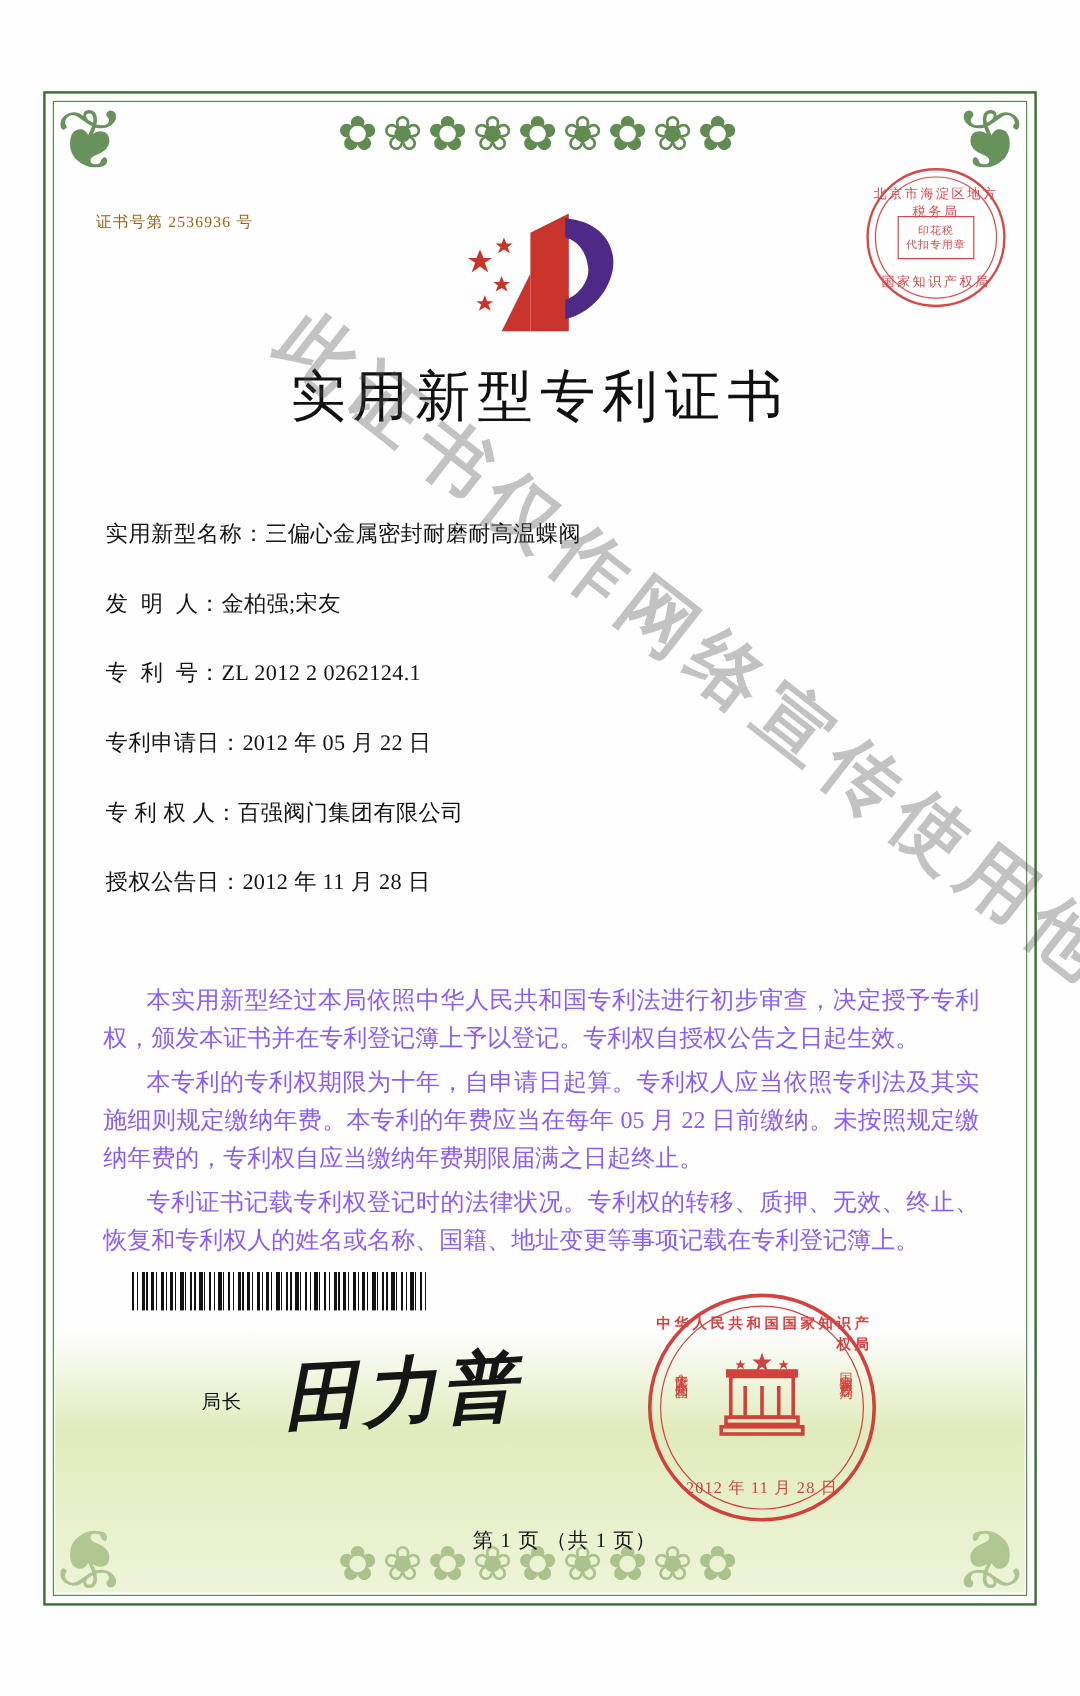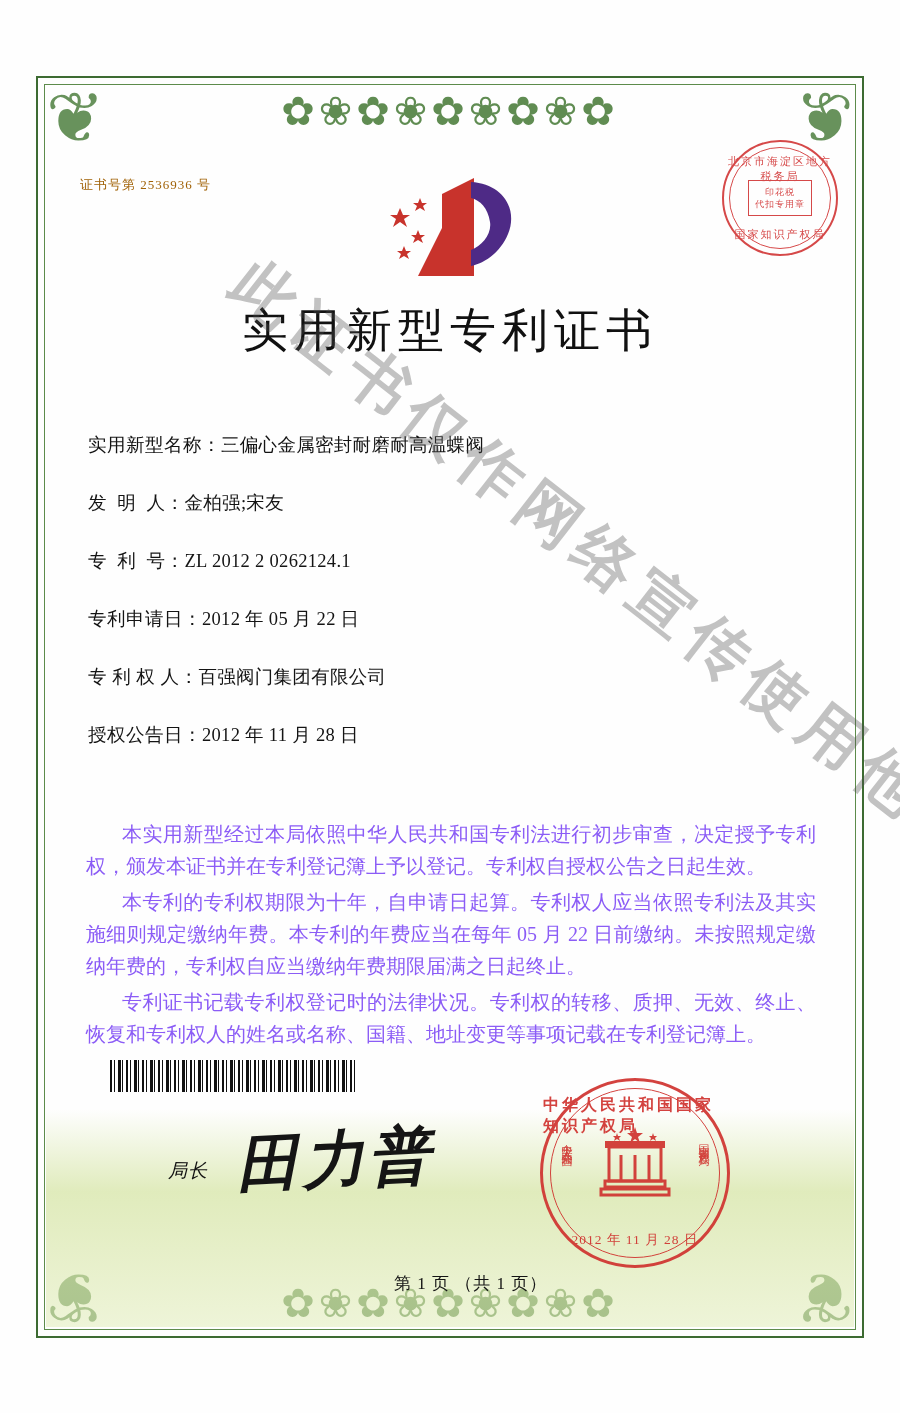--- a/index.html
+++ b/index.html
@@ -148,24 +148,23 @@
       #111 4px, #111 5px, #fff 5px, #fff 8px,
       #111 8px, #111 11px, #fff 11px, #fff 12px,
       #111 12px, #111 13px, #fff 13px, #fff 16px
     );
   }
 
   
   .director {
     position: absolute;
     left: 168px; top: 1158px;
-    font-size: 19px;
+    font-size: 16px;
     color: #111;
     letter-spacing: 1px;
-    font-style: italic;
   }
   .signature {
     position: absolute;
     left: 236px; top: 1118px;
     font-family: "DejaVu Serif", serif;
     font-size: 62px;
     color: #151515;
     font-weight: bold;
     font-style: italic;
     letter-spacing: 4px;
@@ -235,22 +234,22 @@
   .seal-big .emblem {
     position: absolute;
     left: 50%; top: 48%;
     transform: translate(-50%, -50%);
     width: 88px; height: 84px;
   }
   .seal-big .seal-arc {
     position: absolute;
     left: 0; right: 0;
     top: 14px;
-    text-align: left;
-    font-size: 16px;
+    text-align: right;
+    font-size: 12px;
     letter-spacing: 3px;
     font-weight: bold;
   }
   .seal-big .seal-date {
     position: absolute;
     left: 0; right: 0;
     bottom: 16px;
     text-align: center;
     font-size: 13.5px;
     letter-spacing: 1px;

